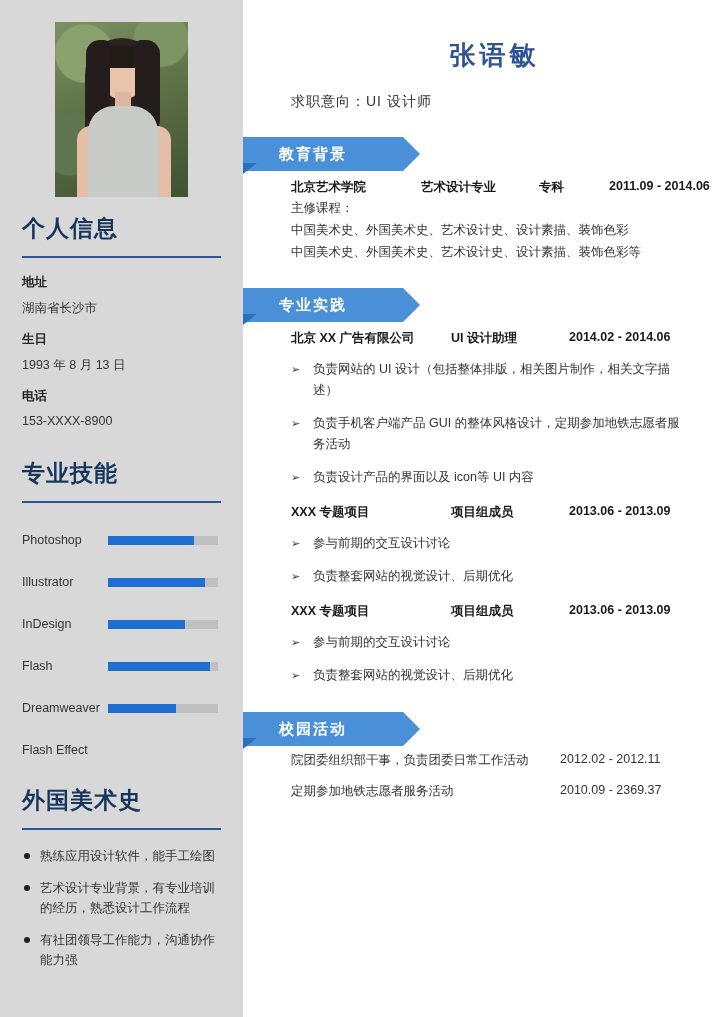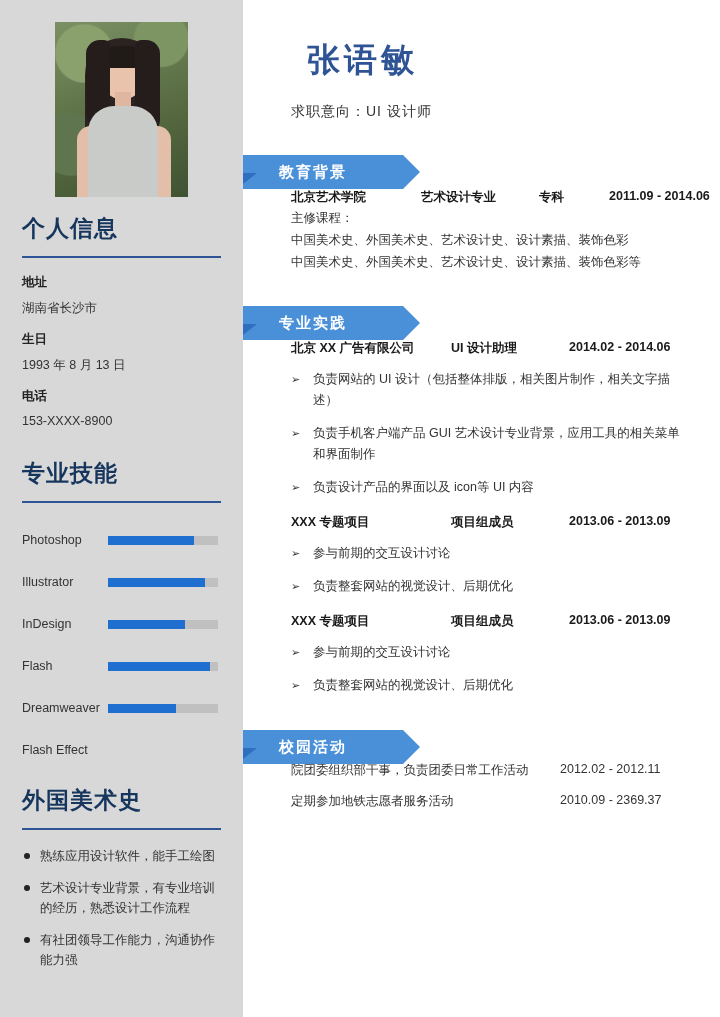--- a/index.html
+++ b/index.html
@@ -156,25 +156,26 @@
     background: #222;
   }
 
   
   .main {
     flex: 1 1 auto;
     position: relative;
     padding: 0 22px 0 0;
   }
   .name {
-    font-size: 33px;
+    font-size: 26px;
     color: #2f5496;
     font-weight: bold;
     letter-spacing: 4px;
-    margin: 38px 0 0 64px;
+    margin: 38px 0 0 48px;
+    text-align: center;
   }
   .objective {
     font-size: 14px;
     color: #333;
     margin: 20px 0 0 48px;
     letter-spacing: 1px;
   }
 
   .section-banner {
     position: relative;
@@ -185,21 +186,21 @@
   }
   .banner-tail {
     position: absolute;
     left: 0; top: 34px;
     width: 0; height: 0;
     border-left: 14px solid #2f6fbf;
     border-bottom: 11px solid transparent;
   }
   .banner-body {
     position: absolute;
-    left: 0; top: 16px;
+    left: 0; top: 8px;
     height: 34px;
     width: 160px;
     background: #4a90d9;
     display: flex;
     align-items: center;
     padding-left: 36px;
   }
   .banner-body::after {
     content: "";
     position: absolute;
@@ -387,21 +388,21 @@
     </div>
 
     <div class="sec-body">
 
       <div class="row-head">
         <span class="rh-org" style="flex:0 0 160px;width:160px">北京 XX 广告有限公司</span>
         <span class="rh-role">UI 设计助理</span>
         <span class="rh-date">2014.02 - 2014.06</span>
       </div>
       <div class="bullet">负责网站的 UI 设计（包括整体排版，相关图片制作，相关文字描述）</div>
-      <div class="bullet">负责手机客户端产品 GUI 艺术设计专业背景，应用工具的相关菜单和界面制作</div>
+      <div class="bullet">负责手机客户端产品 GUI 的整体风格设计，定期参加地铁志愿者服务活动</div>
       <div class="bullet">负责设计产品的界面以及 icon等 UI 内容</div>
 
       <div class="row-head">
         <span class="rh-org" style="flex:0 0 160px;width:160px">XXX 专题项目</span>
         <span class="rh-role">项目组成员</span>
         <span class="rh-date">2013.06 - 2013.09</span>
       </div>
       <div class="bullet">参与前期的交互设计讨论</div>
       <div class="bullet">负责整套网站的视觉设计、后期优化</div>
 

